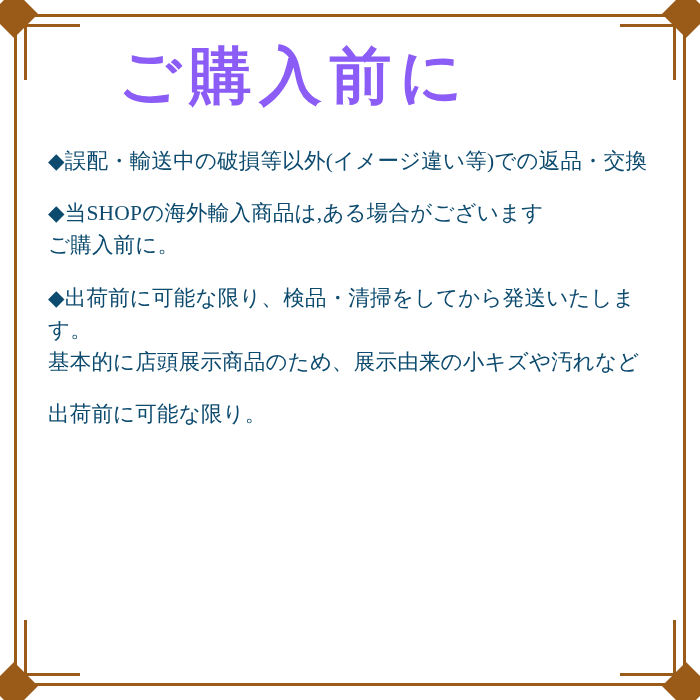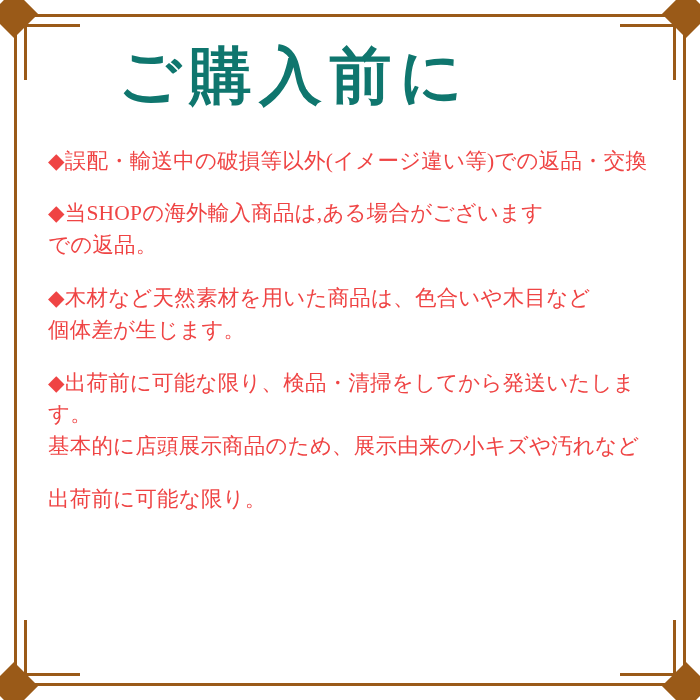--- a/index.html
+++ b/index.html
@@ -88,34 +88,34 @@
     left: 48px;
     top: 38px;
     right: 40px;
     bottom: 44px;
   }
 
   .title {
     font-family: "Liberation Serif", "DejaVu Serif", serif;
     font-size: 62px;
     font-weight: 700;
-    color: #0f766e;
+    color: #8b5cf6;
     letter-spacing: 8px;
     text-align: left;
     margin: 0 0 6px 70px;
     line-height: 1.25;
     white-space: nowrap;
   }
 
   .notes {
     margin-top: 30px;
   }
 
   .note {
-    color: #ef4444;
+    color: #0c4a6e;
     font-size: 21.5px;
     line-height: 1.48;
     margin-bottom: 21px;
     letter-spacing: 0.2px;
   }
   .note p {
     margin: 0;
   }
   .note .lead {
     display: block;
@@ -156,27 +156,23 @@
     <h1 class="title">ご購入前に</h1>
 
     <div class="notes">
 
       <div class="note">
         <p class="lead">◆誤配・輸送中の破損等以外(イメージ違い等)での返品・交換</p>
       </div>
 
       <div class="note">
         <p class="lead">◆当SHOPの海外輸入商品は,ある場合がございます</p>
-        <p>での返品。</p>
+        <p>ご購入前に。</p>
       </div>
 
-      <div class="note">
-        <p class="lead">◆木材など天然素材を用いた商品は、色合いや木目など</p>
-        <p>個体差が生じます。</p>
-      </div>
 
       <div class="note">
         <p class="lead">◆出荷前に可能な限り、検品・清掃をしてから発送いたします。</p>
         <p>基本的に店頭展示商品のため、展示由来の小キズや汚れなど</p>
       </div>
 
       <div class="note">
         <p>出荷前に可能な限り。</p>
       </div>
 

